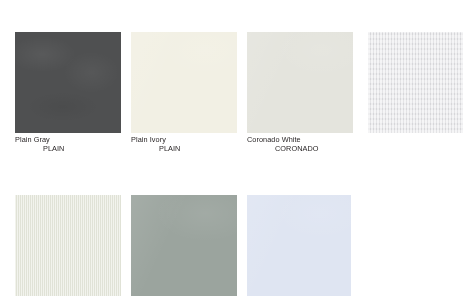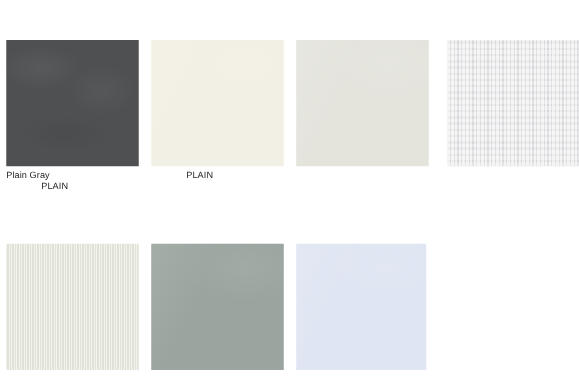--- a/index.html
+++ b/index.html
@@ -27,20 +27,21 @@
     height: 308px;
     display: grid;
     grid-template-columns: 116px 116px 121px 110px;
     grid-template-rows: 163px 145px;
   }
   .cell {
     position: relative;
     box-sizing: border-box;
     padding-left: 5px;
     padding-top: 32px;
+    margin-left: 10px;
   }
   .swatch {
     position: relative;
     width: 106px;
     height: 101px;
     box-sizing: border-box;
     overflow: hidden;
   }
   .cell.c4 .swatch {
     width: 104px;
@@ -118,27 +119,32 @@
         <span class="cap-name">Plain Gray</span>
         <span class="cap-collection">PLAIN</span>
       </div>
     </div>
 
     <div class="cell row1 c2">
       <div class="swatch" style="background-color: rgb(242, 240, 228);">
         <div class="tex sheen"></div>
       </div>
       <div class="caption">
+        <span class="cap-name">Plain Ivory</span>
         <span class="cap-collection">PLAIN</span>
       </div>
     </div>
 
     <div class="cell row1 c3">
       <div class="swatch" style="background-color: rgb(228, 228, 221);">
         <div class="tex sheen"></div>
+      </div>
+      <div class="caption">
+        <span class="cap-name">Coronado White</span>
+        <span class="cap-collection">CORONADO</span>
       </div>
     </div>
 
 
     <div class="cell row2 c1">
       <div class="swatch" style="background-color: rgb(227, 227, 230);">
         <div class="tex mottle"></div>
       </div>
 
     </div>

